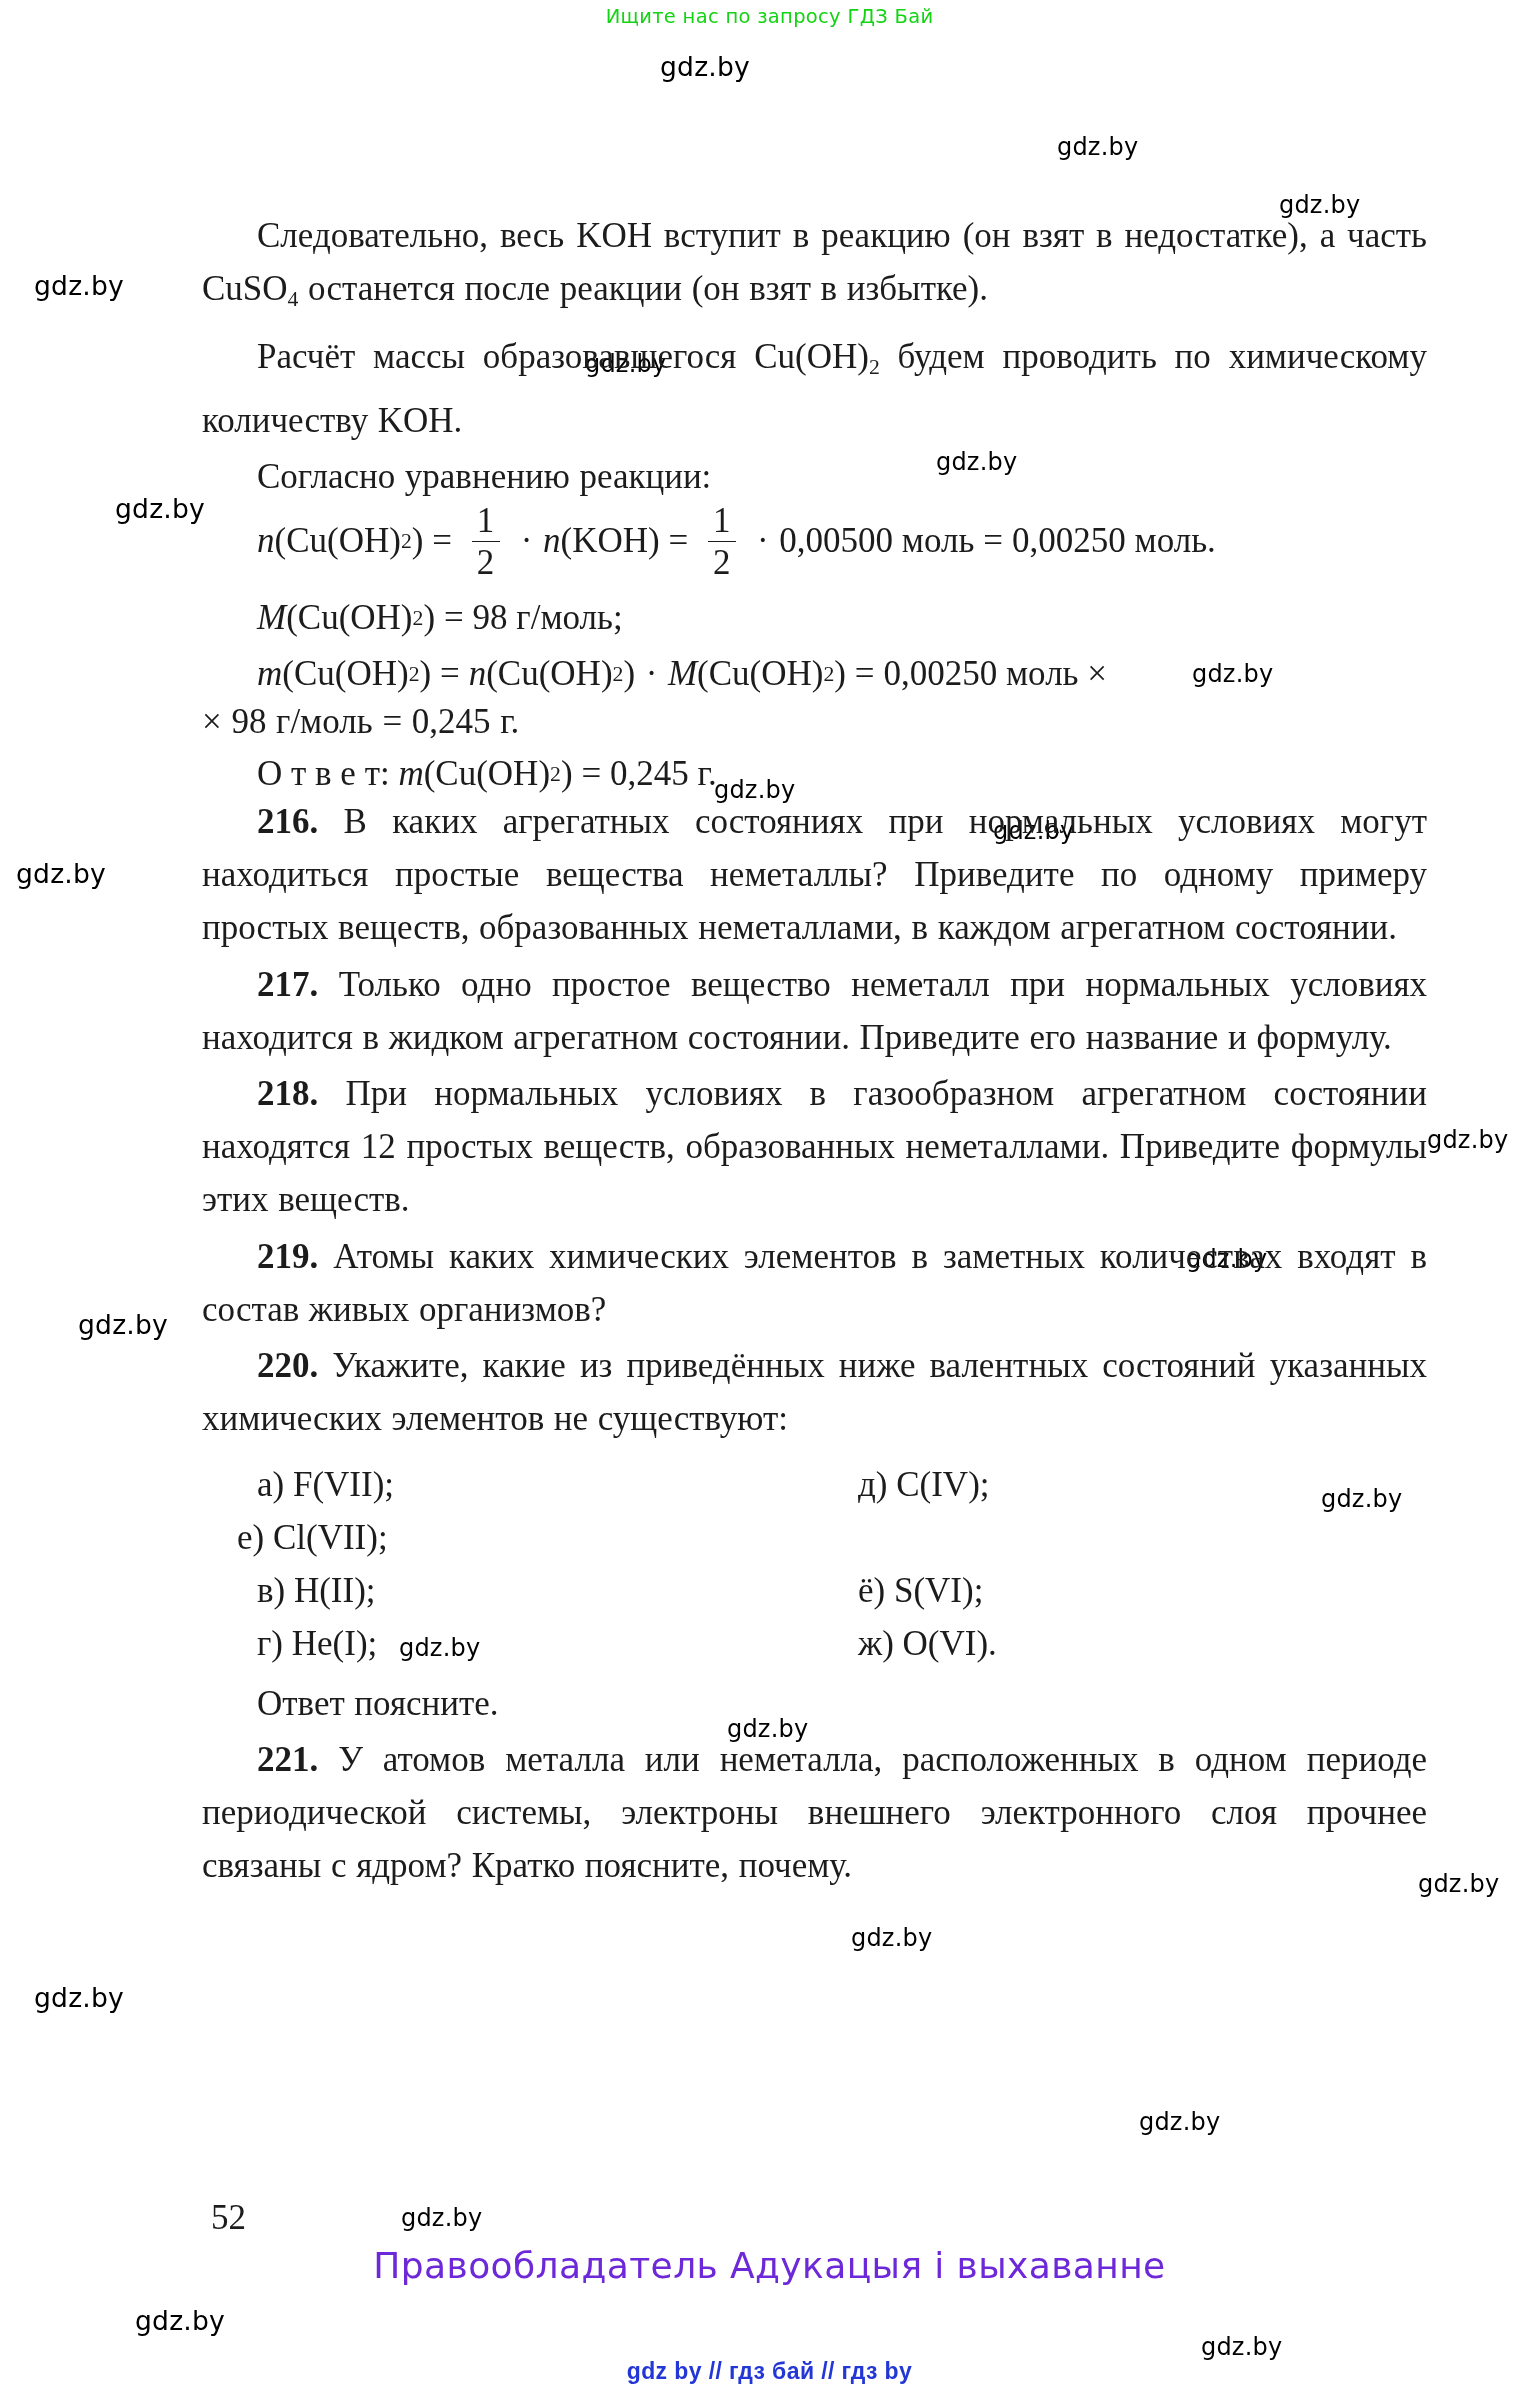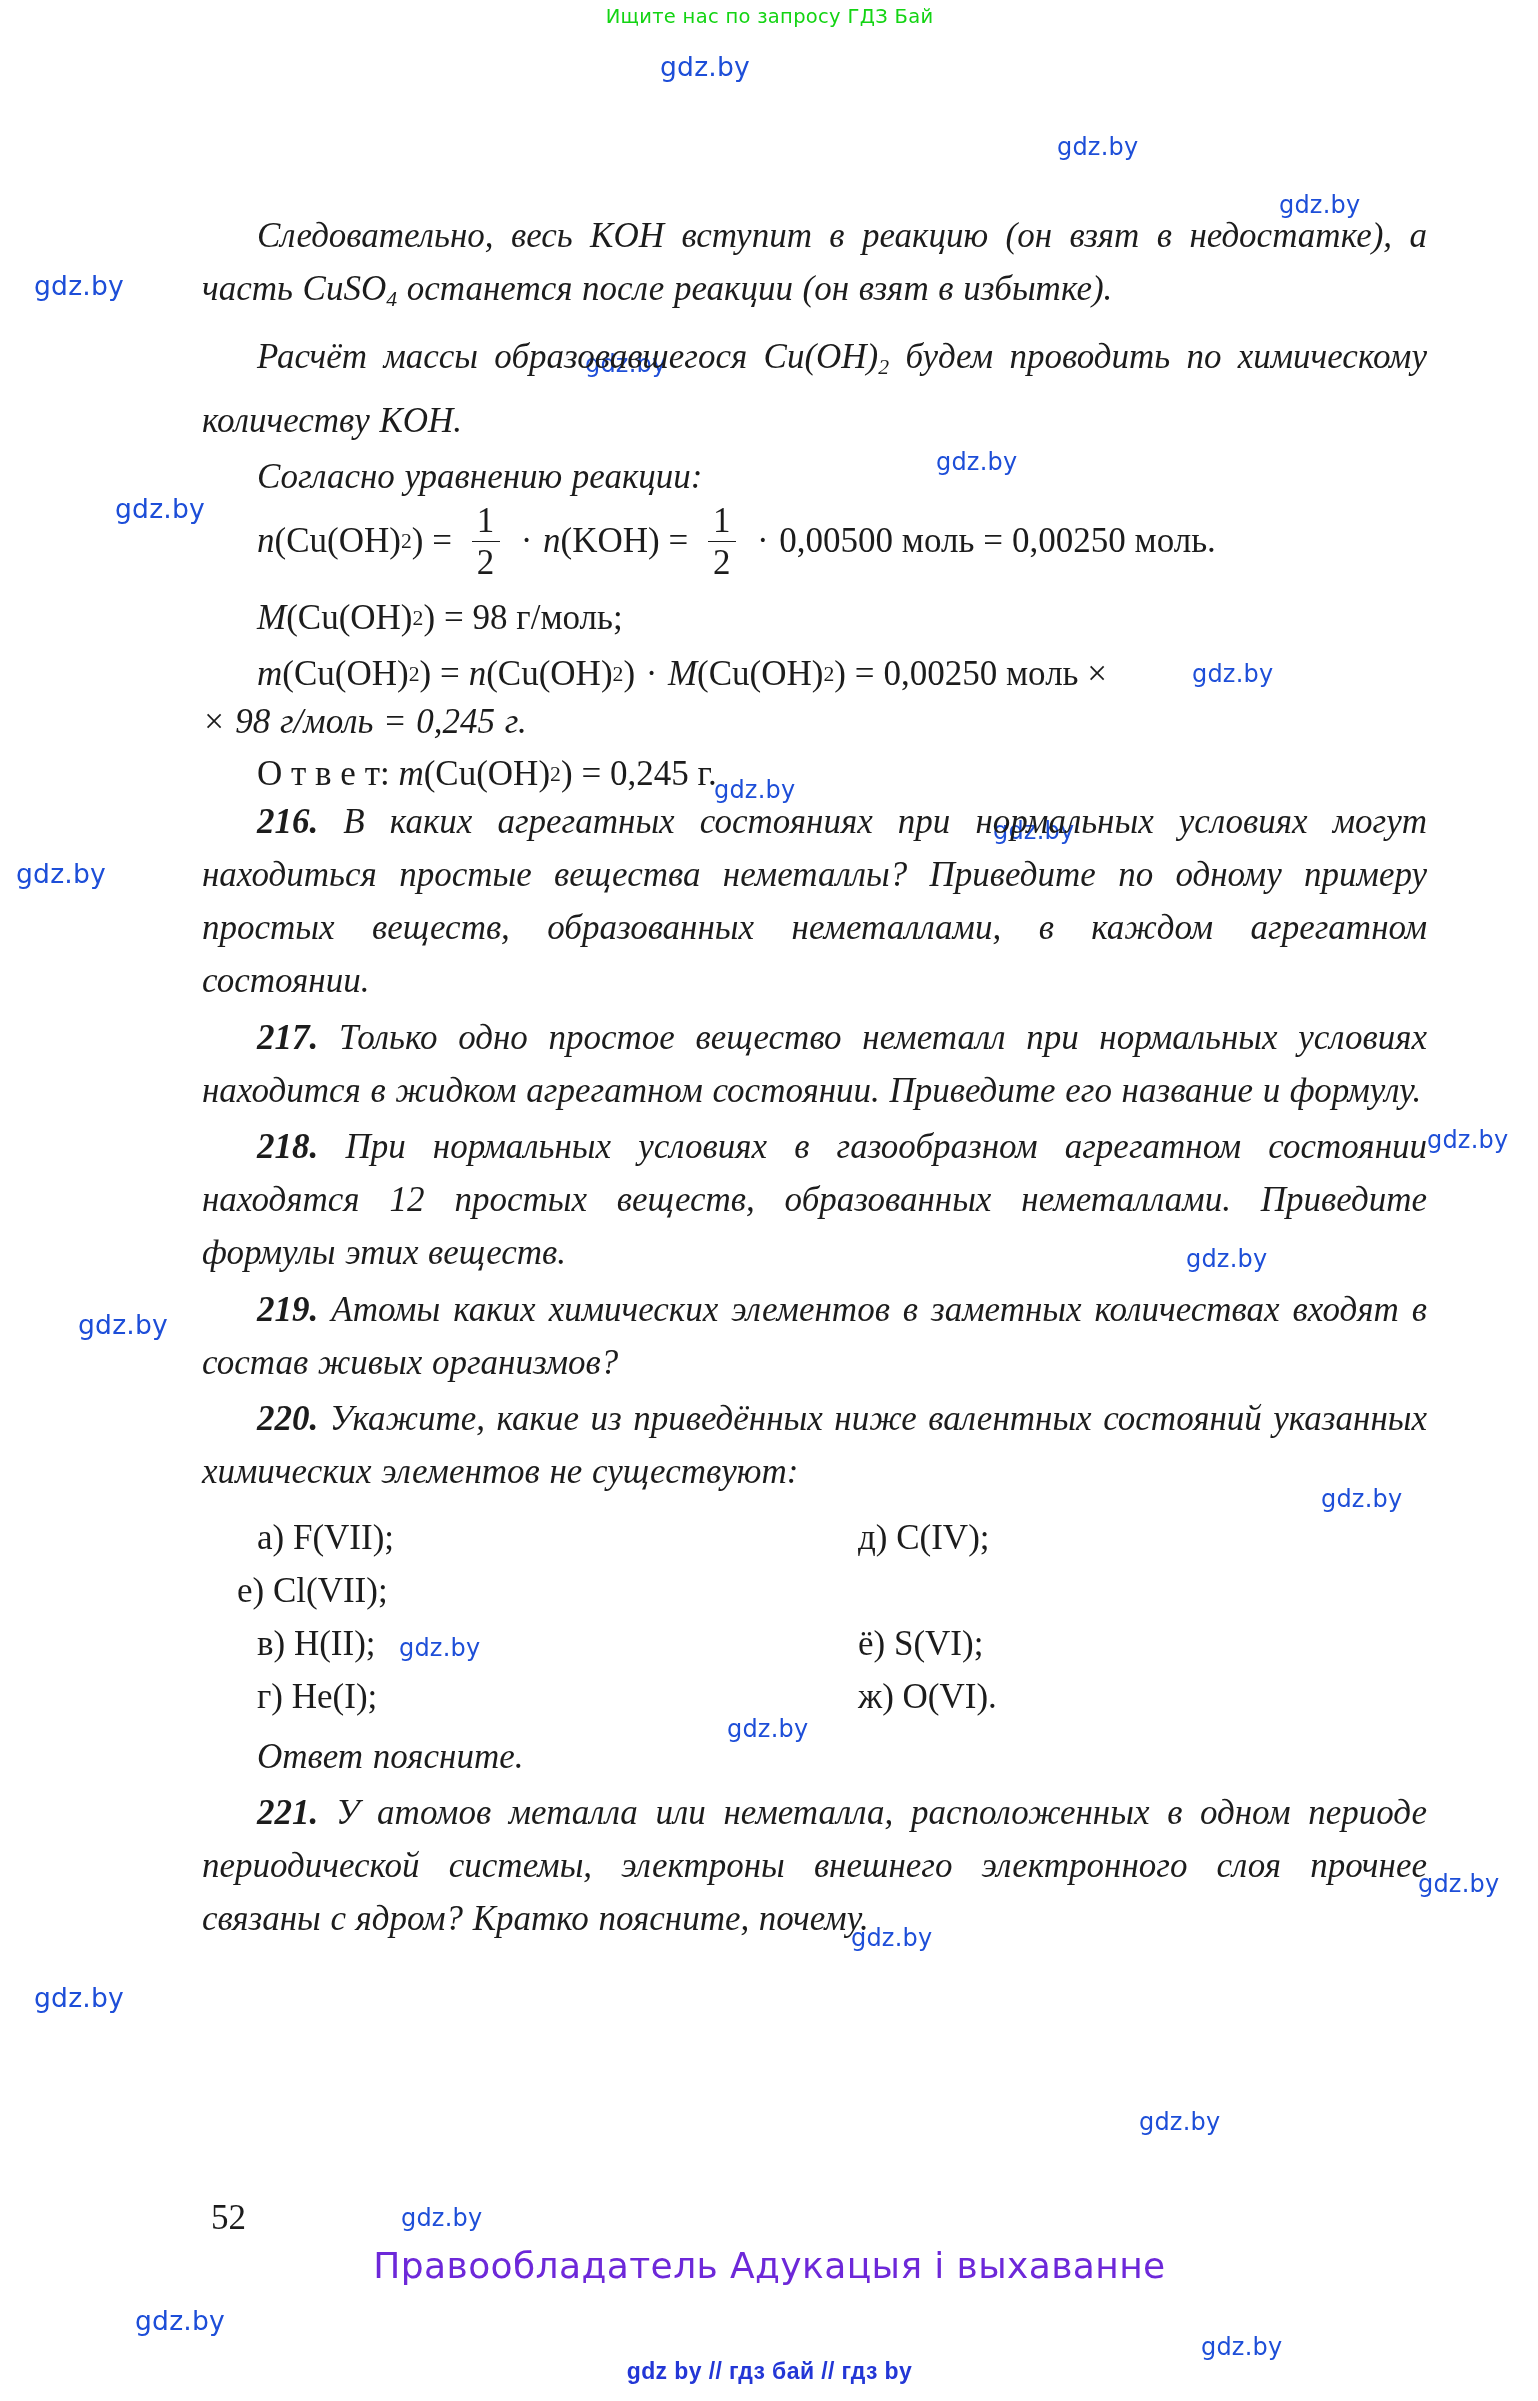--- a/index.html
+++ b/index.html
@@ -16,21 +16,21 @@
     width: 1539px;
     height: 2401px;
     background: #ffffff;
     overflow: hidden;
   }
 
   
   .wm {
     position: absolute;
     font-family: "DejaVu Sans", "Liberation Sans", sans-serif;
-    color: #1d4ed8;
+    color: #000000;
     font-size: 22px;
     letter-spacing: 0.2px;
     white-space: nowrap;
     pointer-events: none;
   }
   .promo-top {
     position: absolute;
     top: 5.3px;
     left: 0;
     width: 100%;
@@ -72,21 +72,20 @@
     top: 209px;
     width: 1225px;
   }
   p.para {
     margin: 0 0 3.5px 0;
     font-size: 35px;
     line-height: 53px;
     text-align: justify;
     text-justify: inter-word;
     word-spacing: 0.9px;
-    font-style: italic;
   }
   p.para.indent { text-indent: 55px; }
   p.tight { margin-bottom: 0; }
   .gap-before { margin-top: 19.5px; }
   .num {
     font-weight: bold;
   }
   sub {
     font-size: 0.62em;
     vertical-align: -0.28em;

